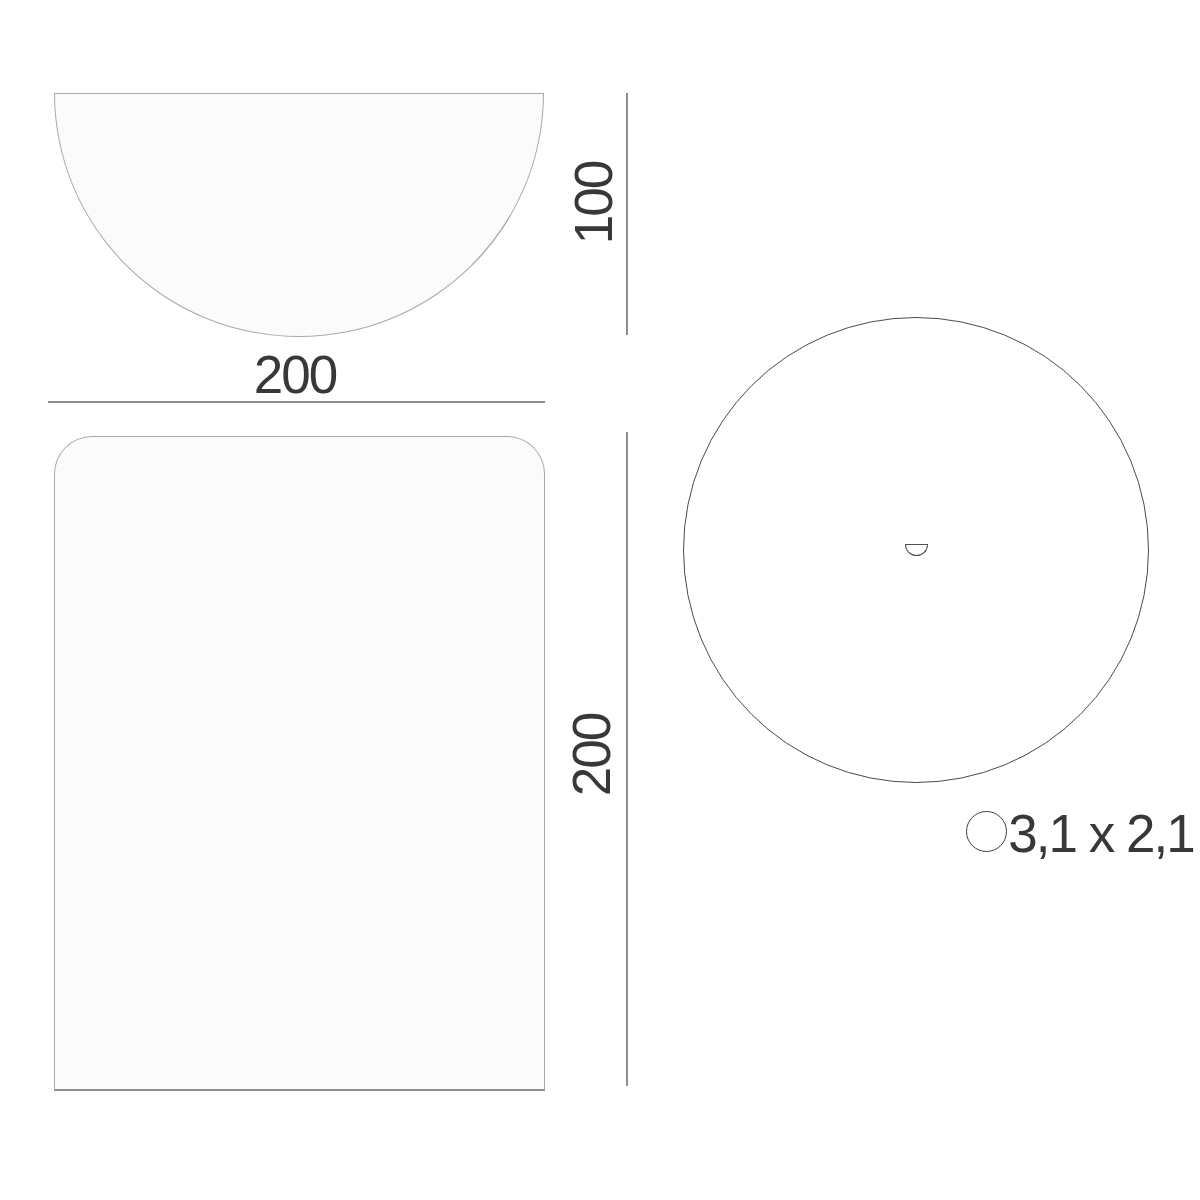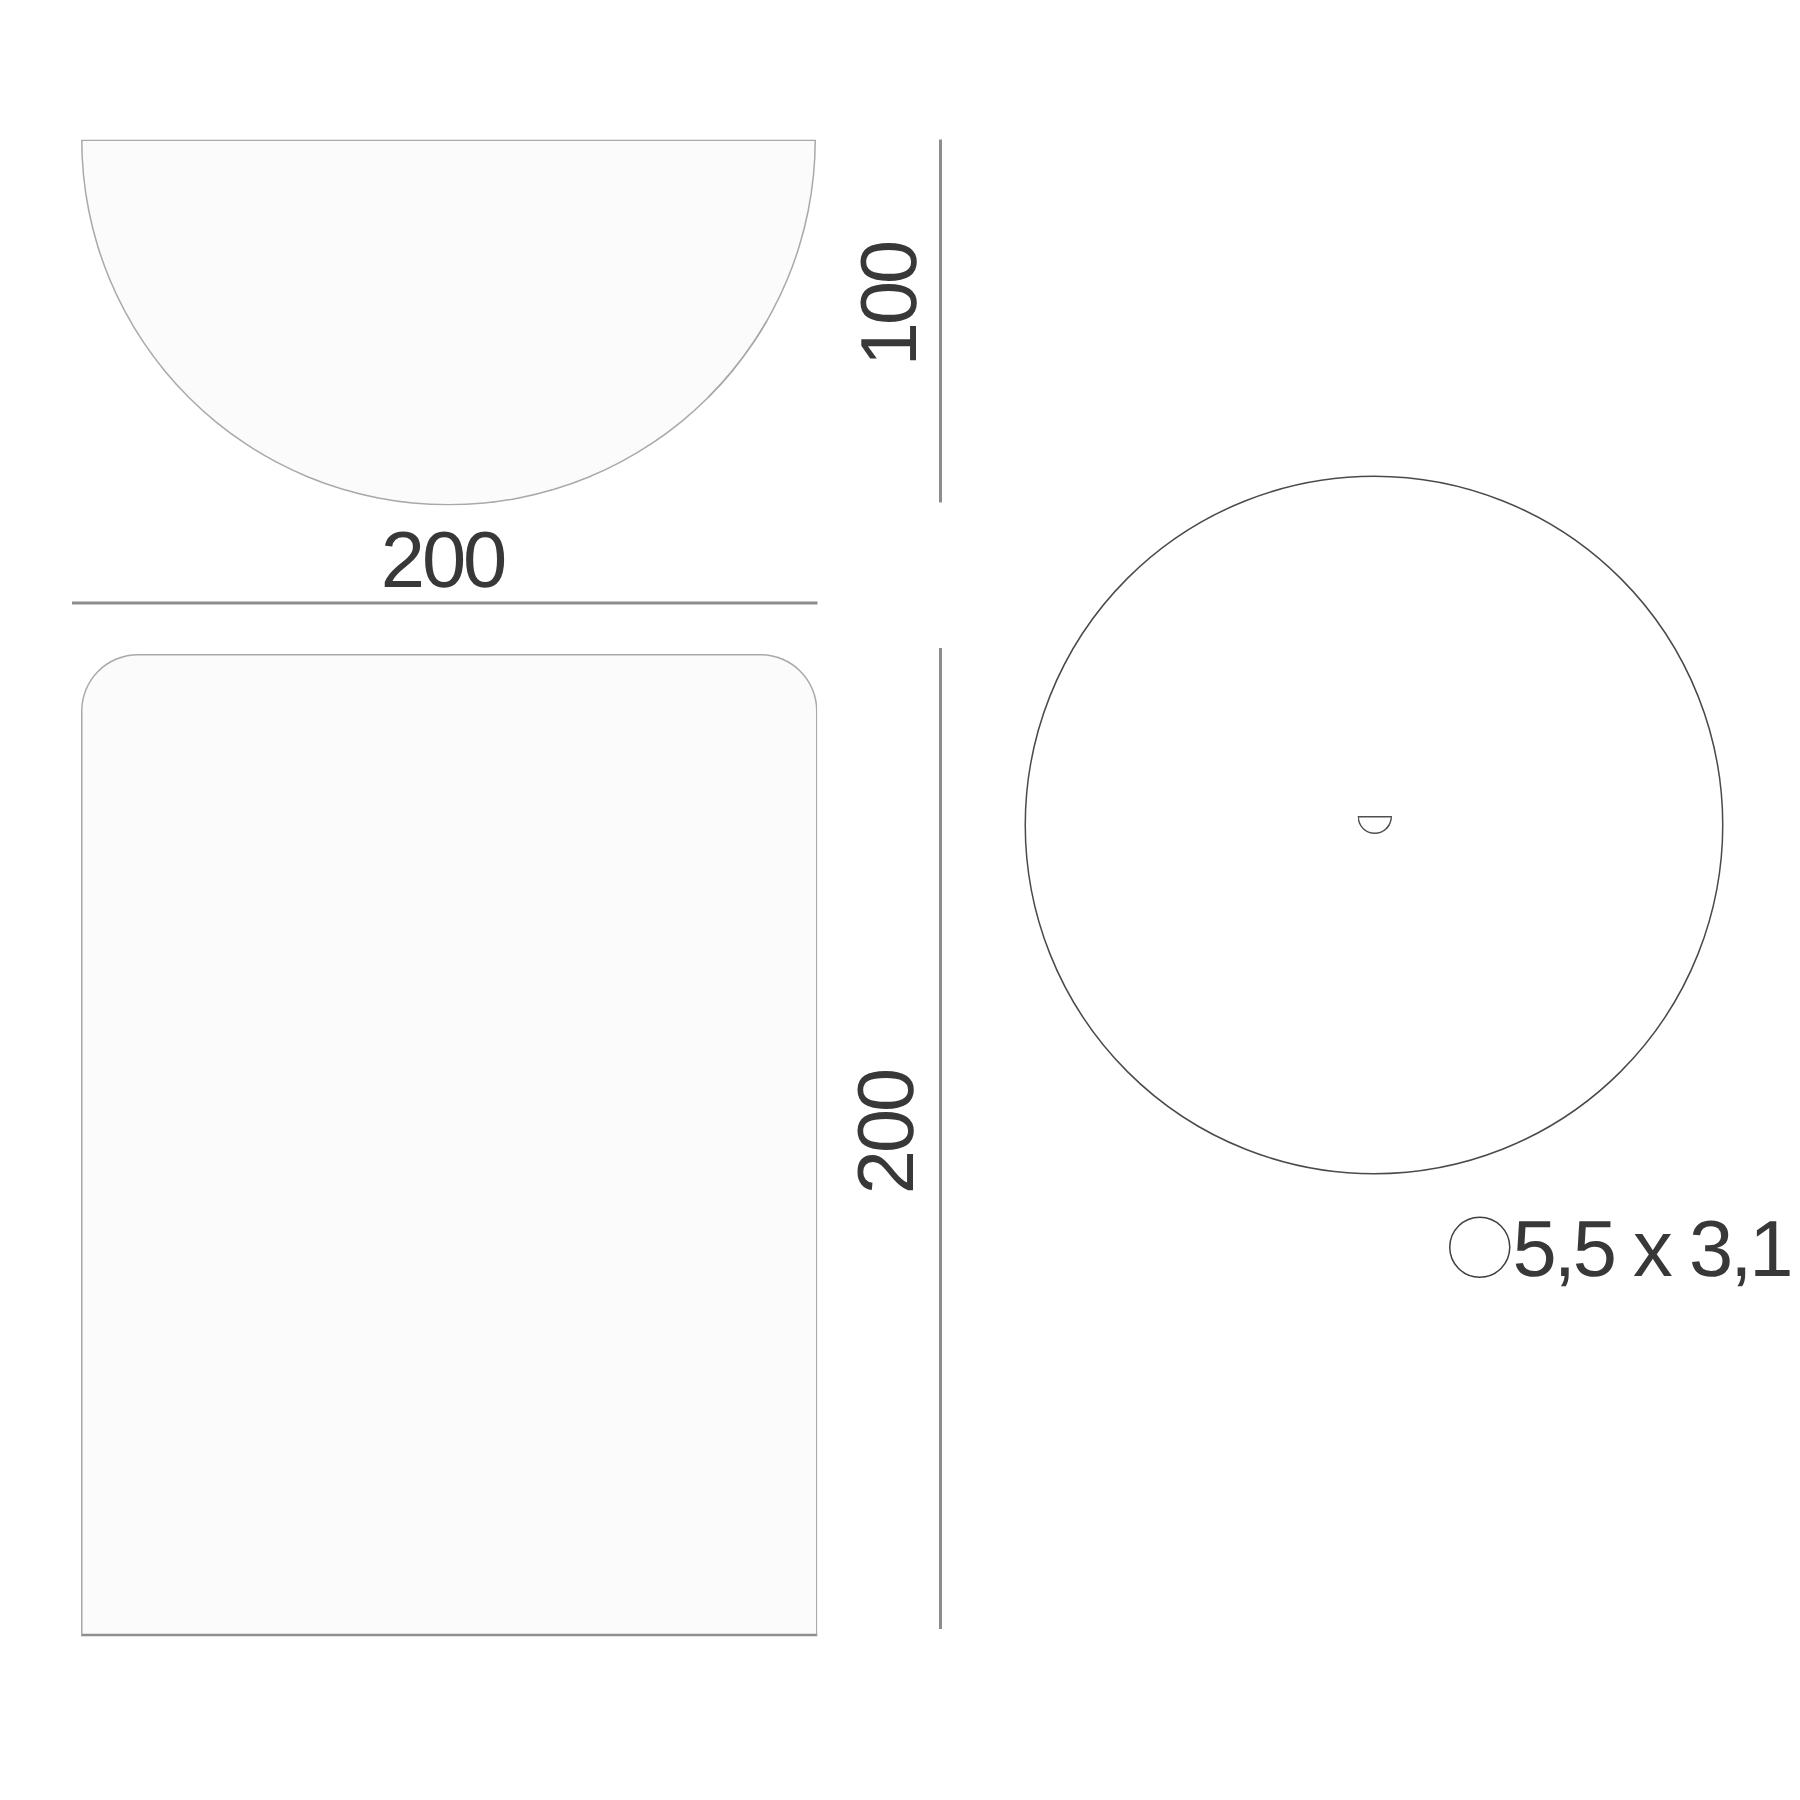--- a/index.html
+++ b/index.html
@@ -132,15 +132,15 @@
   <div class="dimline vline-200"></div>
 
   <div class="dim-label rotated lbl-rect-height">200</div>
 
   <div class="shape bigcircle"></div>
 
   <div class="notch"></div>
 
   <div class="holecircle"></div>
 
-  <div class="dim-label lbl-hole-size">5,5 x 3,1</div>
+  <div class="dim-label lbl-hole-size">3,1 x 2,1</div>
 
 </div>
 
 </body></html>

